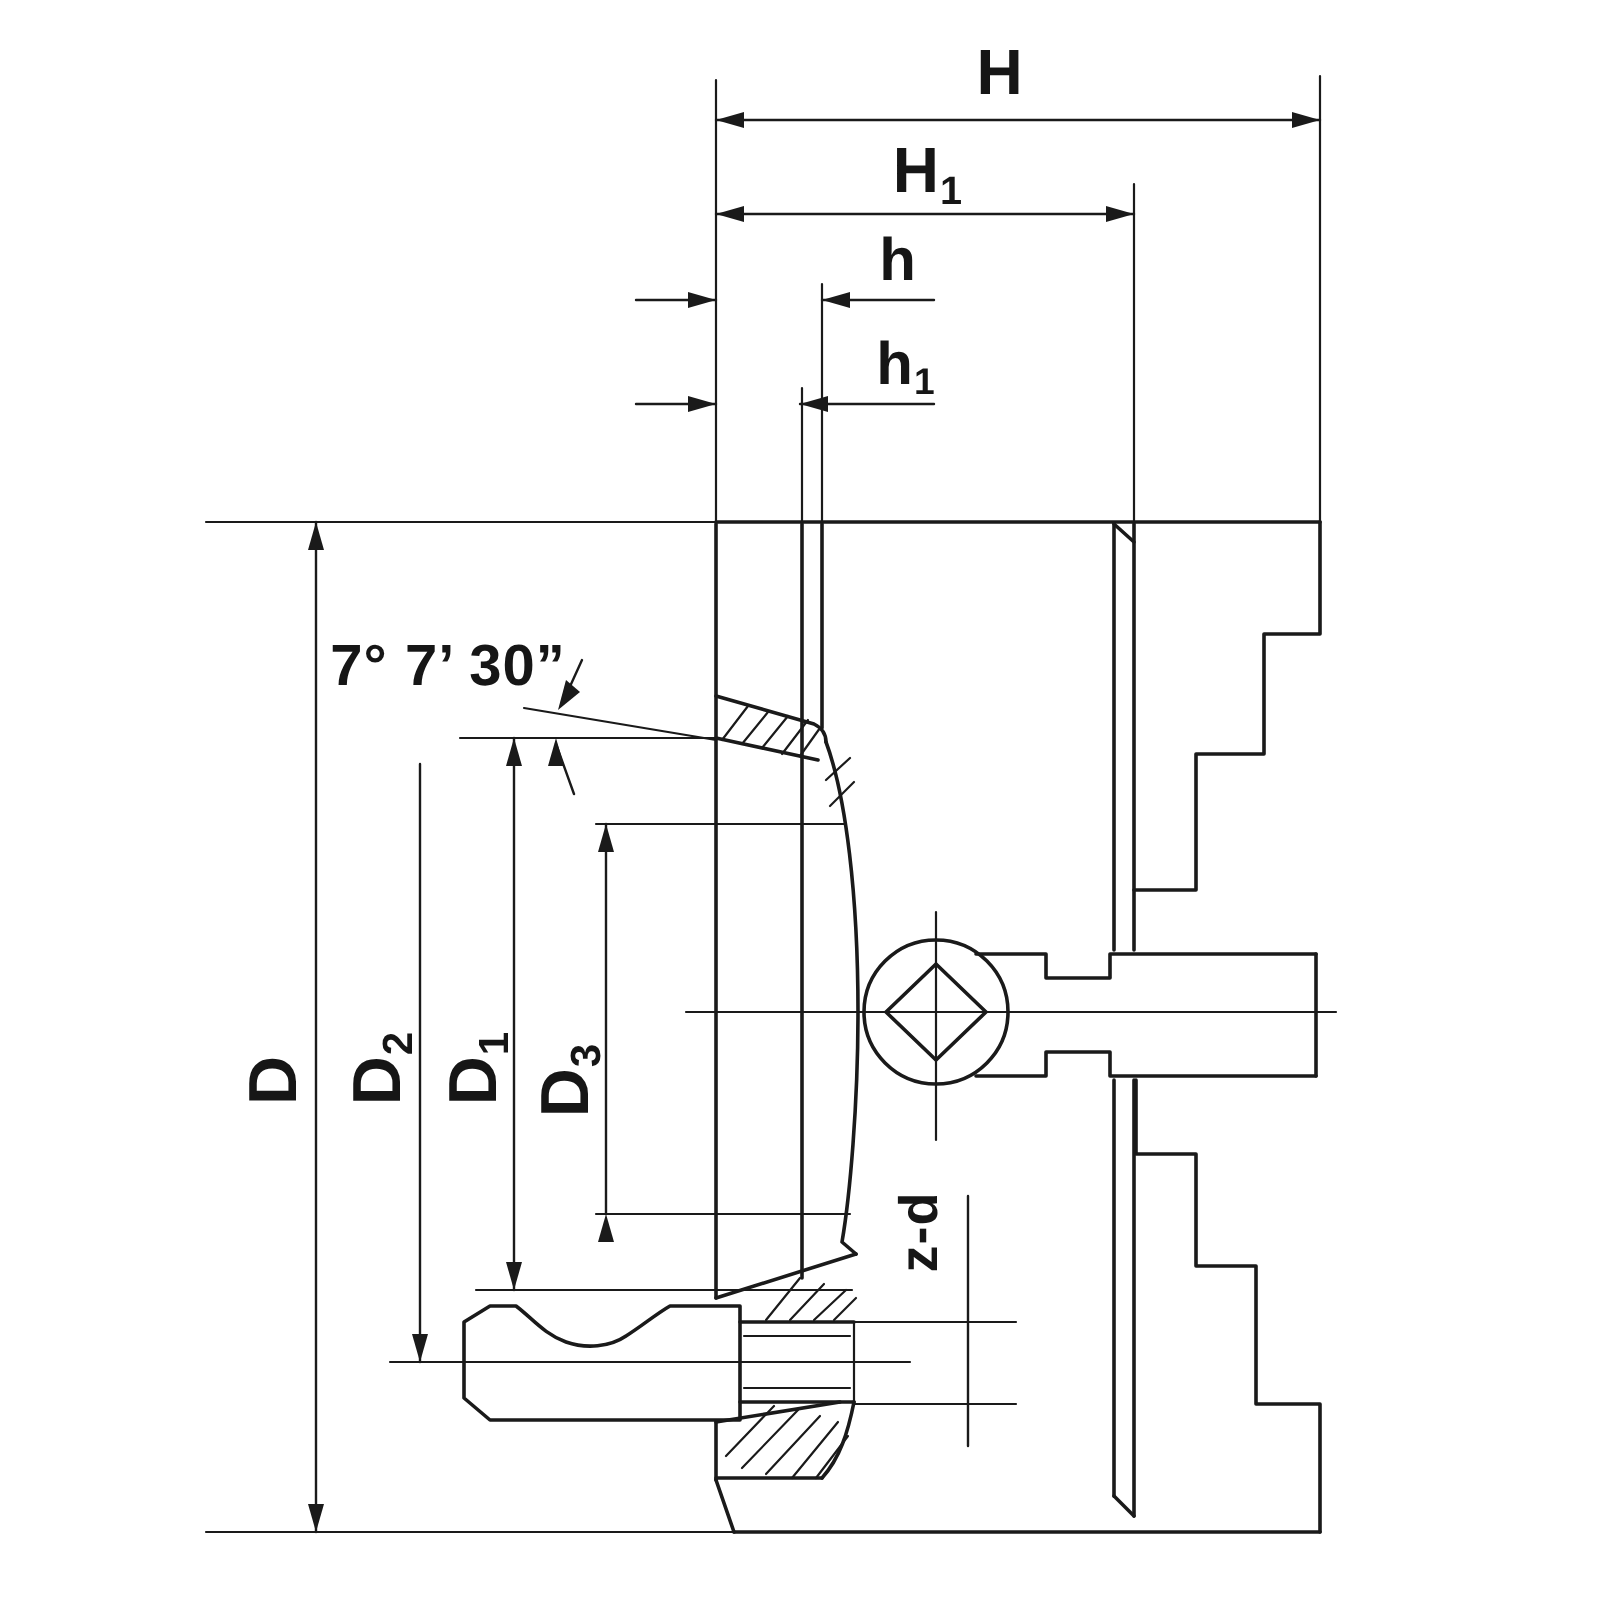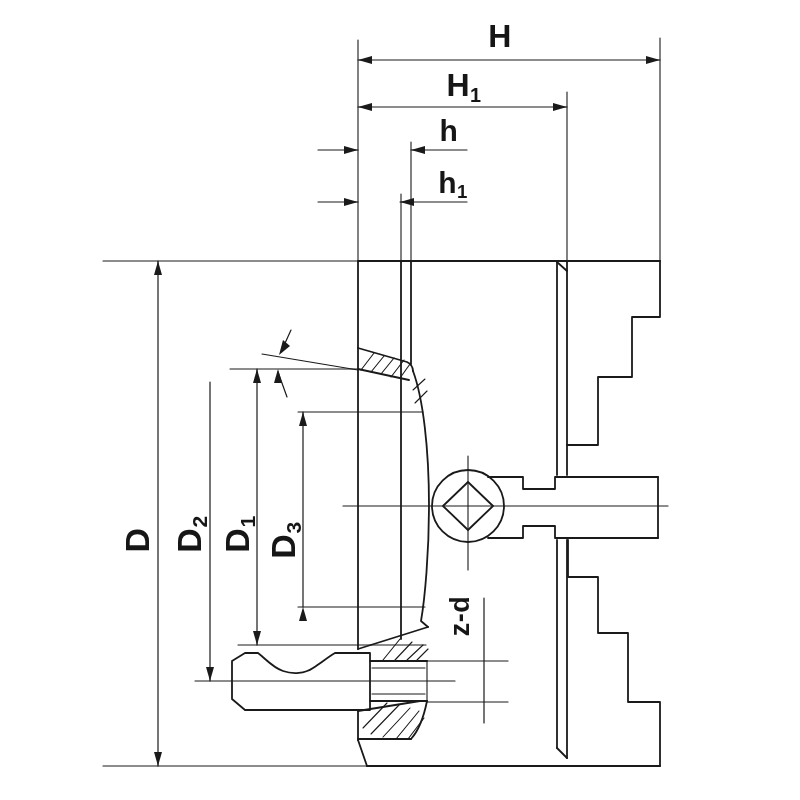--- a/index.html
+++ b/index.html
@@ -153,20 +153,21 @@
       <line x1="396" y1="739" x2="419" y2="711"></line>
       <line x1="408" y1="739" x2="424" y2="718"></line>
     </g>
   </g>
 </svg>
 
 <div class="lbl f32" style="left:500px;top:36px;"><span>H</span><span class="sub"></span></div>
 <div class="lbl f32" style="left:464px;top:85px;"><span>H</span><span class="sub">1</span></div>
 <div class="lbl f30" style="left:449px;top:131px;"><span>h</span><span class="sub"></span></div>
 <div class="lbl f30" style="left:453px;top:183px;"><span>h</span><span class="sub">1</span></div>
+<div class="lbl f29" style="left:224px;top:334px;"><span>7° 7’ 30”</span></div>
 
 <div class="lbl rot f34" style="left:137px;top:540px;"><span>D</span><span class="sub"></span></div>
 <div class="lbl rot f34" style="left:189px;top:534px;"><span>D</span><span class="sub">2</span></div>
 <div class="lbl rot f34" style="left:237px;top:534px;"><span>D</span><span class="sub">1</span></div>
 <div class="lbl rot f34" style="left:283px;top:540px;"><span>D</span><span class="sub">3</span></div>
 <div class="lbl rot f27" style="left:460px;top:616px;"><span>z-d</span><span class="sub"></span></div>
 
 </div>
 
 </body></html>

